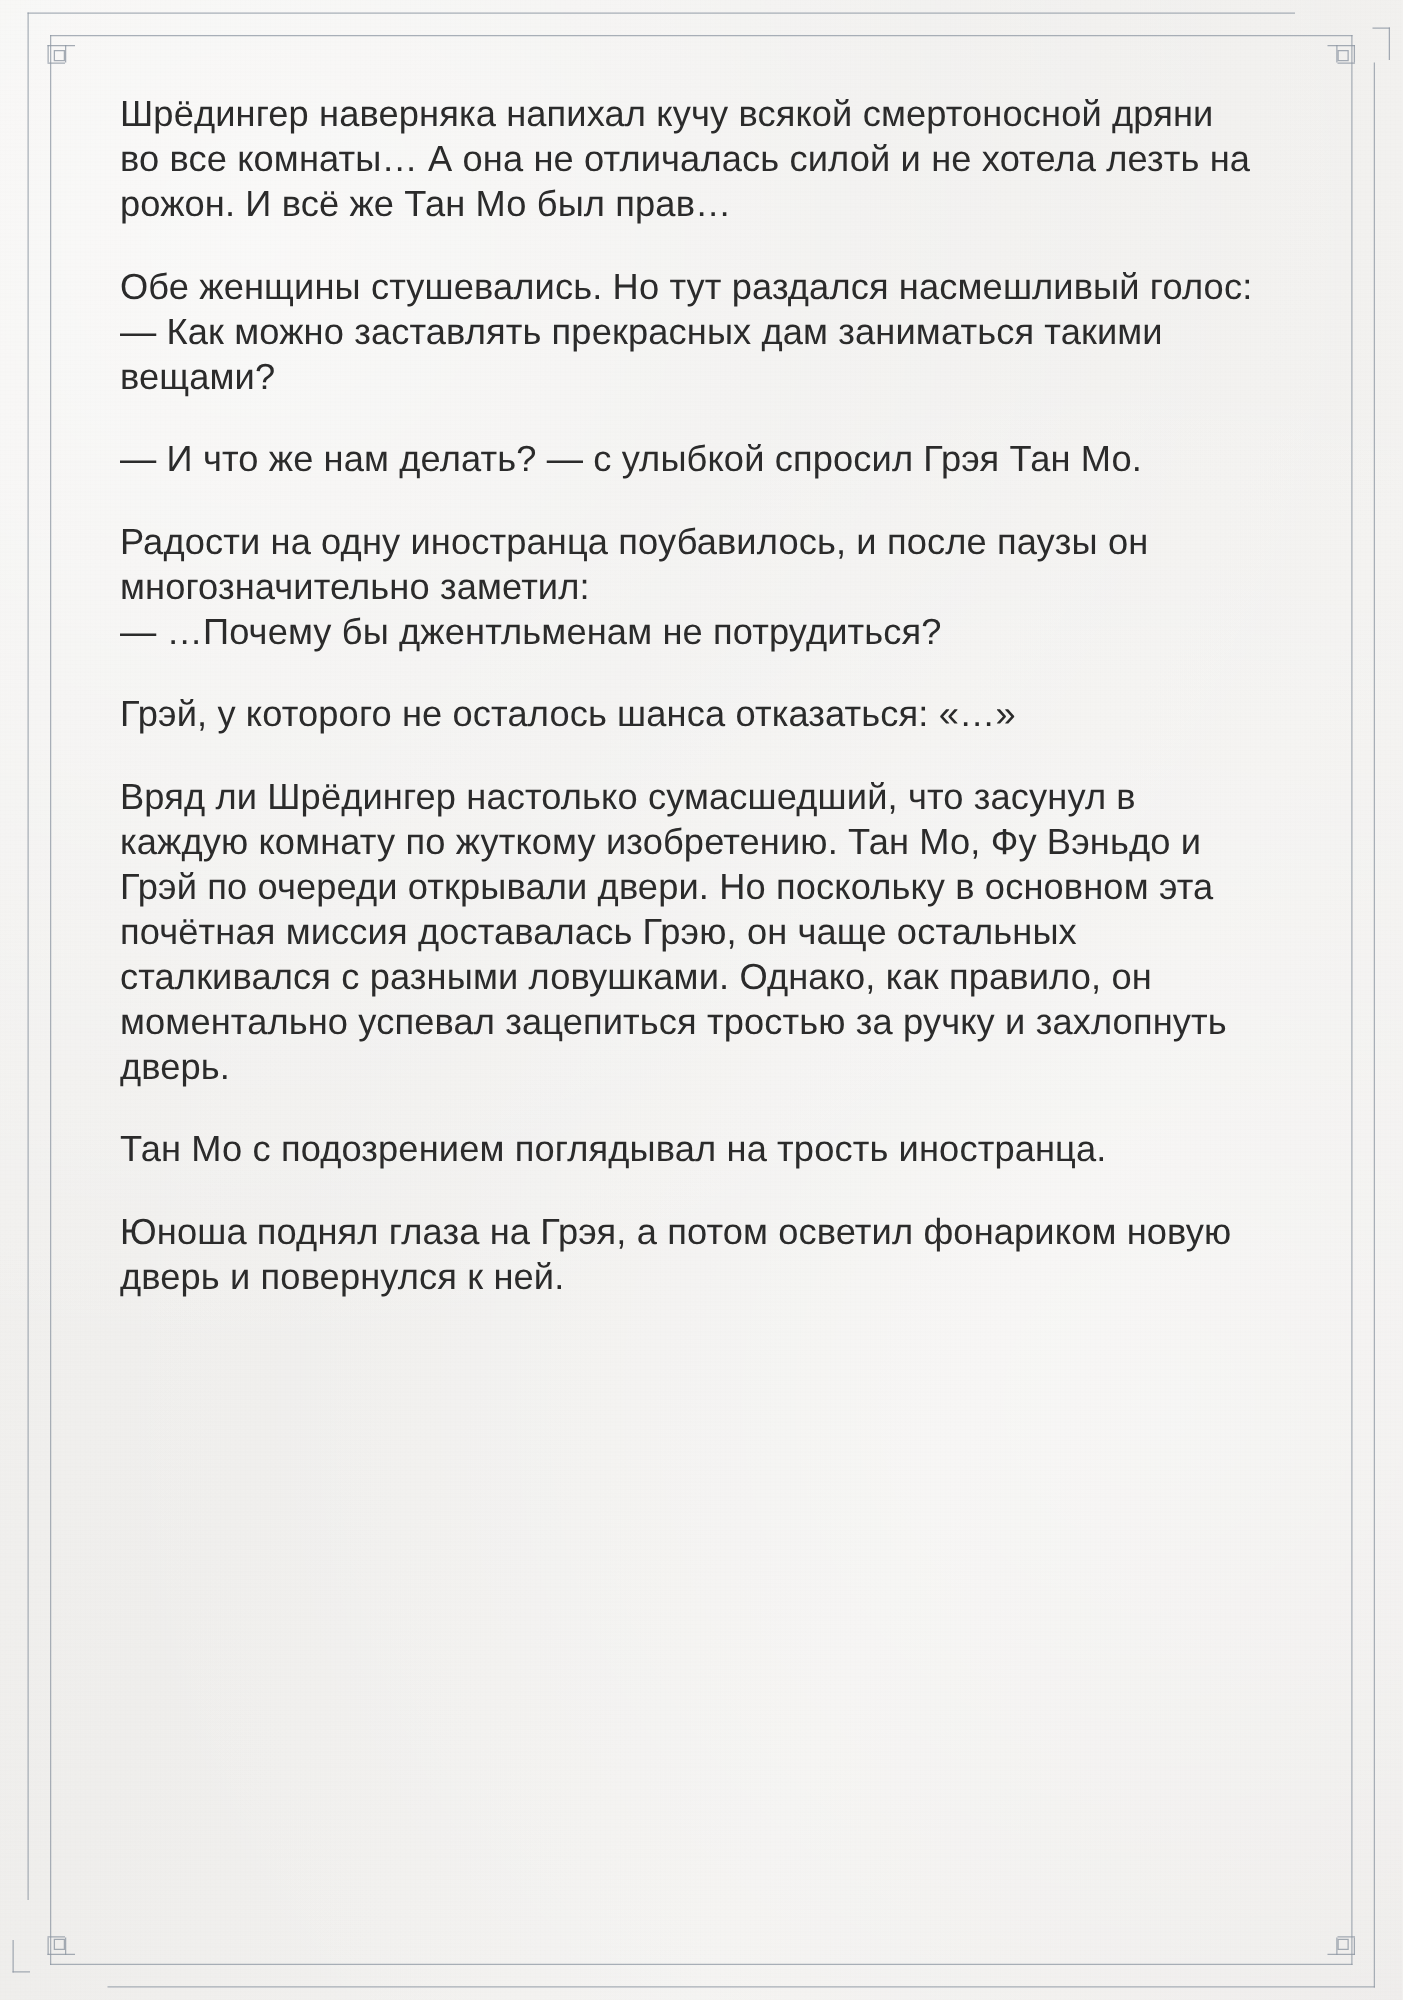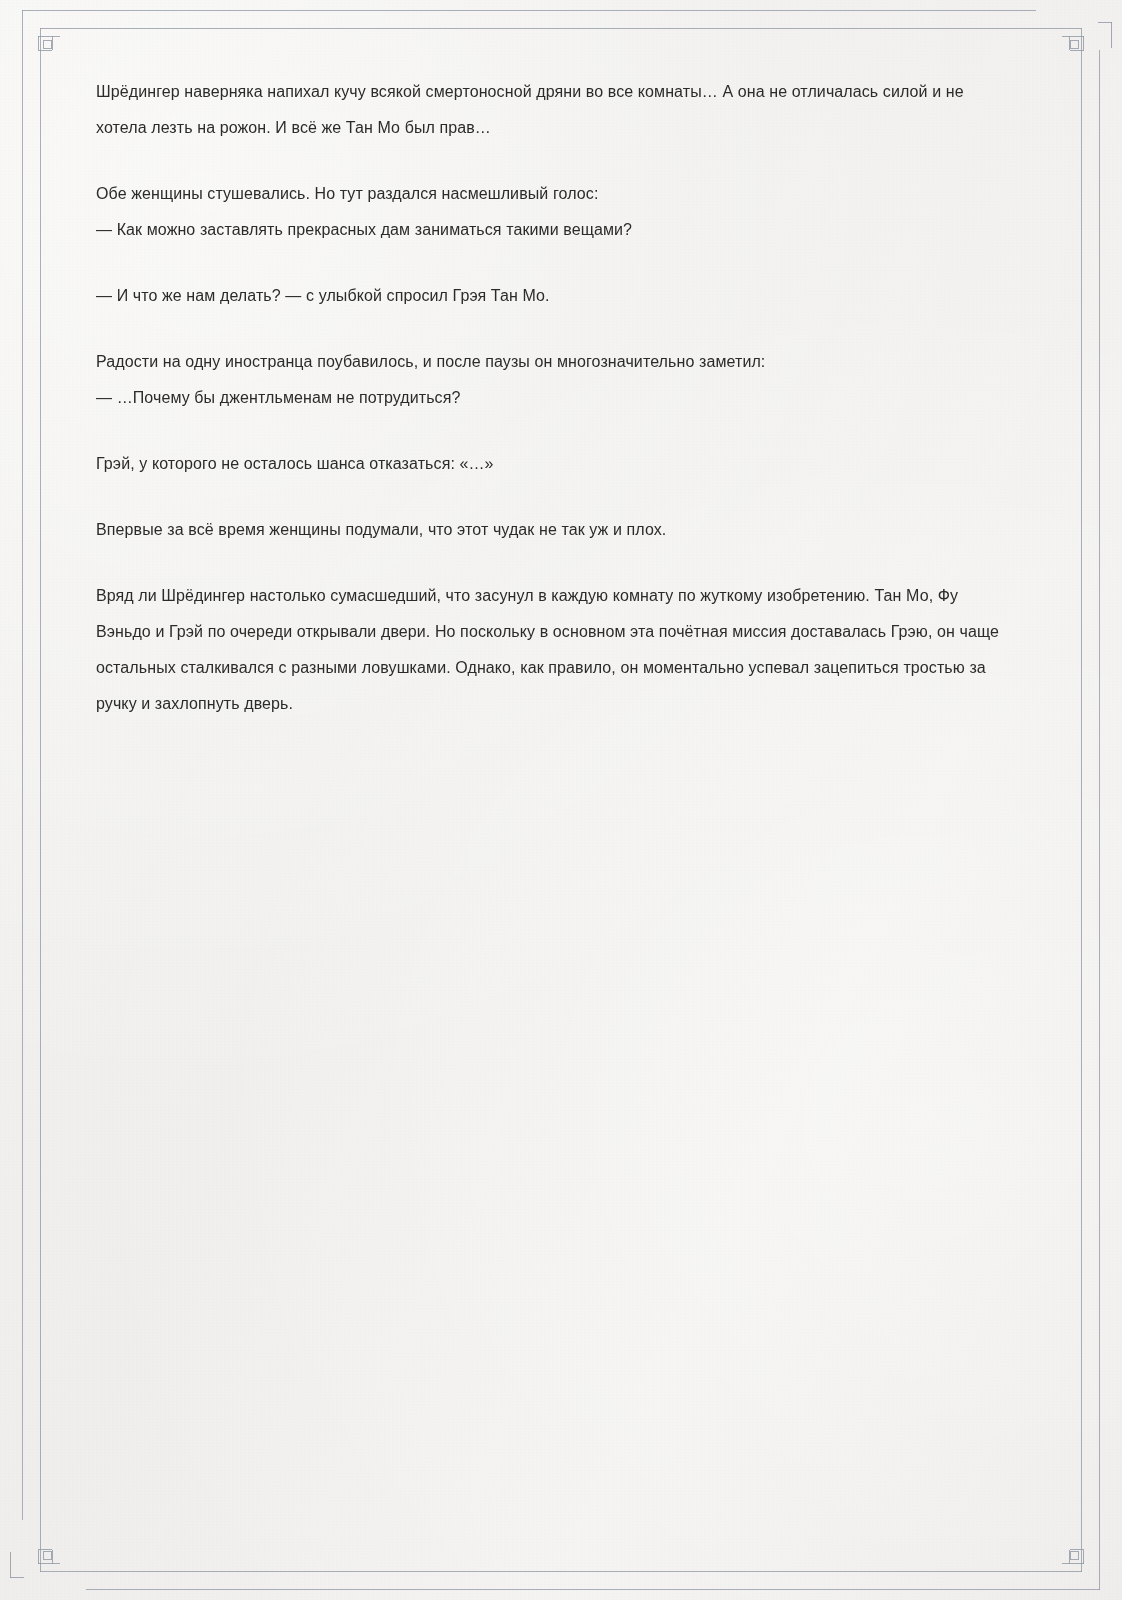--- a/index.html
+++ b/index.html
@@ -104,21 +104,21 @@
 
   
   .page {
     position: absolute;
     left: 96px;
     top: 74px;
     width: 908px;
     bottom: 60px;
   }
   .para {
-    font-size: 16px;
+    font-size: 29px;
     line-height: 36px;
     color: #2b2b2b;
     margin: 0 0 30px 0;
     letter-spacing: .1px;
     white-space: pre-wrap;
   }
   .para:last-child { margin-bottom: 0; }
 </style>
 </head>
 <body>
@@ -172,15 +172,16 @@
 </div>
 
 <div class="page">
   <p class="para">Шрёдингер наверняка напихал кучу всякой смертоносной дряни во все комнаты… А она не отличалась силой и не хотела лезть на рожон. И всё же Тан Мо был прав…</p>
   <p class="para">Обе женщины стушевались. Но тут раздался насмешливый голос:
 — Как можно заставлять прекрасных дам заниматься такими вещами?</p>
   <p class="para">— И что же нам делать? — с улыбкой спросил Грэя Тан Мо.</p>
   <p class="para">Радости на одну иностранца поубавилось, и после паузы он многозначительно заметил:
 — …Почему бы джентльменам не потрудиться?</p>
   <p class="para">Грэй, у которого не осталось шанса отказаться: «…»</p>
-  <p class="para">Впервые за всё время женщины подумали, что этот чудак не так уж и плох.</p>
   <p class="para">Вряд ли Шрёдингер настолько сумасшедший, что засунул в каждую комнату по жуткому изобретению. Тан Мо, Фу Вэньдо и Грэй по очереди открывали двери. Но поскольку в основном эта почётная миссия доставалась Грэю, он чаще остальных сталкивался с разными ловушками. Однако, как правило, он моментально успевал зацепиться тростью за ручку и захлопнуть дверь.</p>
+  <p class="para">Тан Мо с подозрением поглядывал на трость иностранца.</p>
+  <p class="para">Юноша поднял глаза на Грэя, а потом осветил фонариком новую дверь и повернулся к ней.</p>
 </div>
 
 </body></html>

